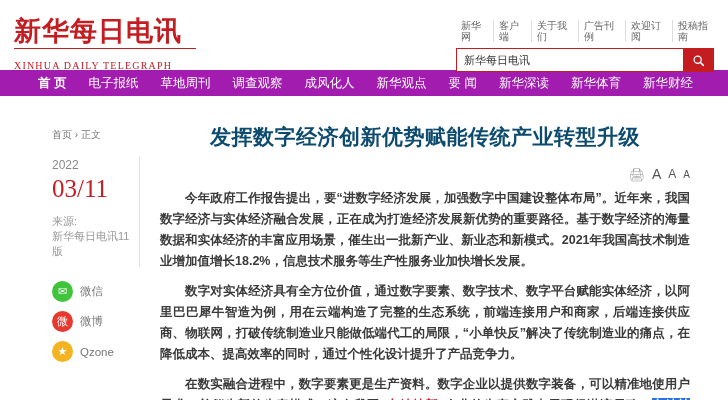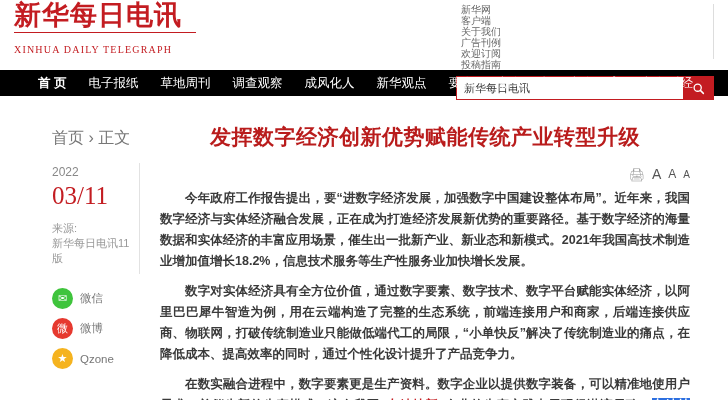--- a/index.html
+++ b/index.html
@@ -9,21 +9,21 @@
     background:#ffffff;
     font-family:"Liberation Sans", sans-serif;
     font-size:12px;
     color:#333;
     overflow:hidden;
   }
 
   
   .topbar {
     display:flex; align-items:flex-start;
-    padding:0 14px 6px 14px;
+    padding:16px 14px 6px 14px;
     height:70px;
     justify-content:center;
   }
   .logo-wrap { width:215px; }
   .logo-cn {
     font-family:"Liberation Serif", serif;
     font-size:27px;
     font-weight:bold;
     color:#c31c21;
     letter-spacing:1px;
@@ -44,21 +44,20 @@
     margin-top:11px;
   }
   .topbar-spacer { flex:1; }
 
   .top-right { width:258px; padding-top:4px; }
   .top-links {
     display:flex; justify-content:flex-end;
     gap:0px;
     font-size:10px; color:#666;
     margin-bottom:6px;
-    flex-direction:column;
   }
   .top-links a {
     color:#666; text-decoration:none;
     padding:0 5px;
     border-right:1px solid #ddd;
     line-height:11px;
   }
   .top-links a:last-child { border-right:none; padding-right:0; }
 
   .searchbar {
@@ -75,21 +74,21 @@
   }
   .search-btn {
     width:30px; height:22px;
     background:#c31c21;
     display:flex; align-items:center; justify-content:center;
     cursor:pointer;
   }
 
   
   .nav {
-    background:#000000;
+    background:#a21caf;
     height:26px;
     display:flex; align-items:center;
     padding-left:34px;
     color:#fff;
     font-size:12.5px;
   }
   .nav a {
     color:#fff; text-decoration:none;
     padding:0 11px;
     white-space:nowrap;
@@ -105,21 +104,21 @@
   }
 
   
   .leftcol {
     width:128px;
     flex:0 0 128px;
     padding-left:38px;
     padding-top:20px;
   }
   .crumb {
-    font-size:16px; color:#777;
+    font-size:10px; color:#777;
     margin-bottom:14px;
     white-space:nowrap;
   }
   .crumb a { color:#777; text-decoration:none; }
   .date-box {
     border-right:1px solid #e2e2e2;
     width:88px;
     text-align:left;
     padding-right:6px;
     padding-bottom:8px;
@@ -158,21 +157,21 @@
   
   .article {
     flex:1;
     padding-left:18px;
     padding-right:24px;
   }
   .headline {
     font-family:"Liberation Serif", serif;
     font-size:21px;
     font-weight:bold;
-    color:#b91c1c;
+    color:#0c4a6e;
     text-align:center;
     line-height:30px;
     margin-top:14px;
     letter-spacing:0.5px;
   }
   .tools {
     display:flex; align-items:center; justify-content:flex-end;
     gap:7px;
     margin:14px 0 6px 0;
     color:#888;

